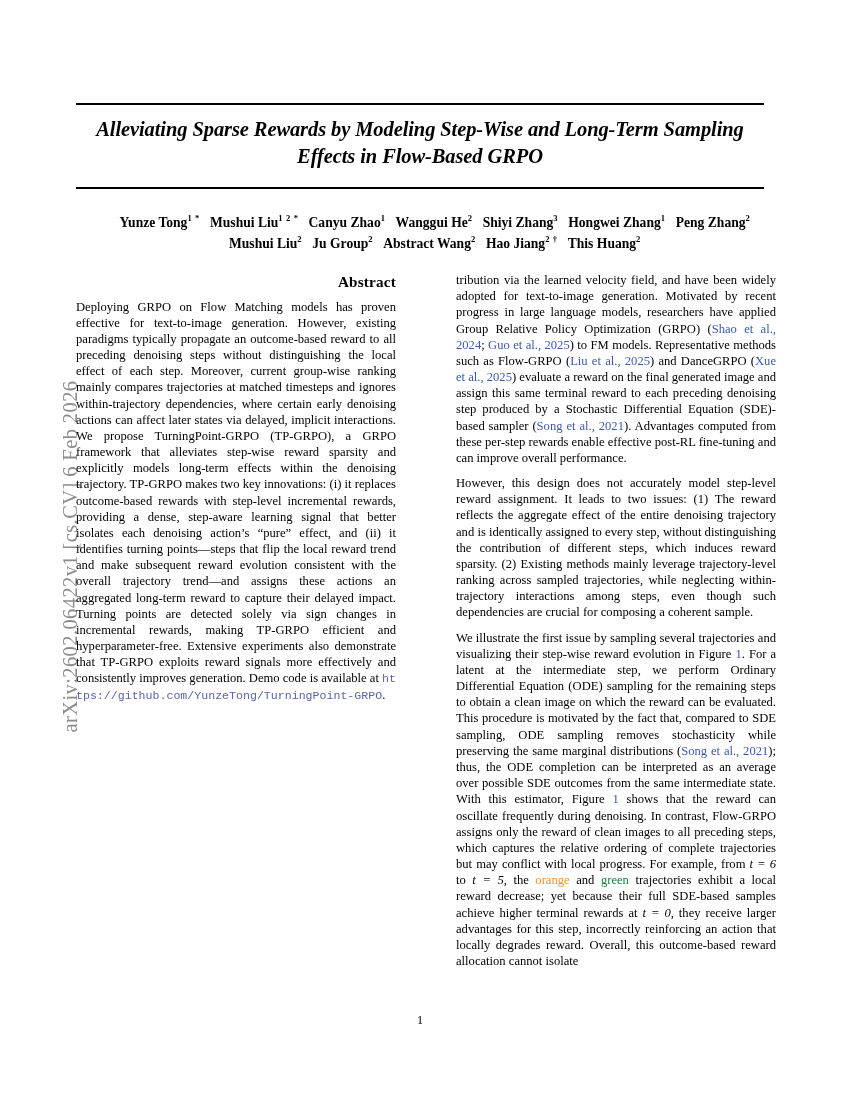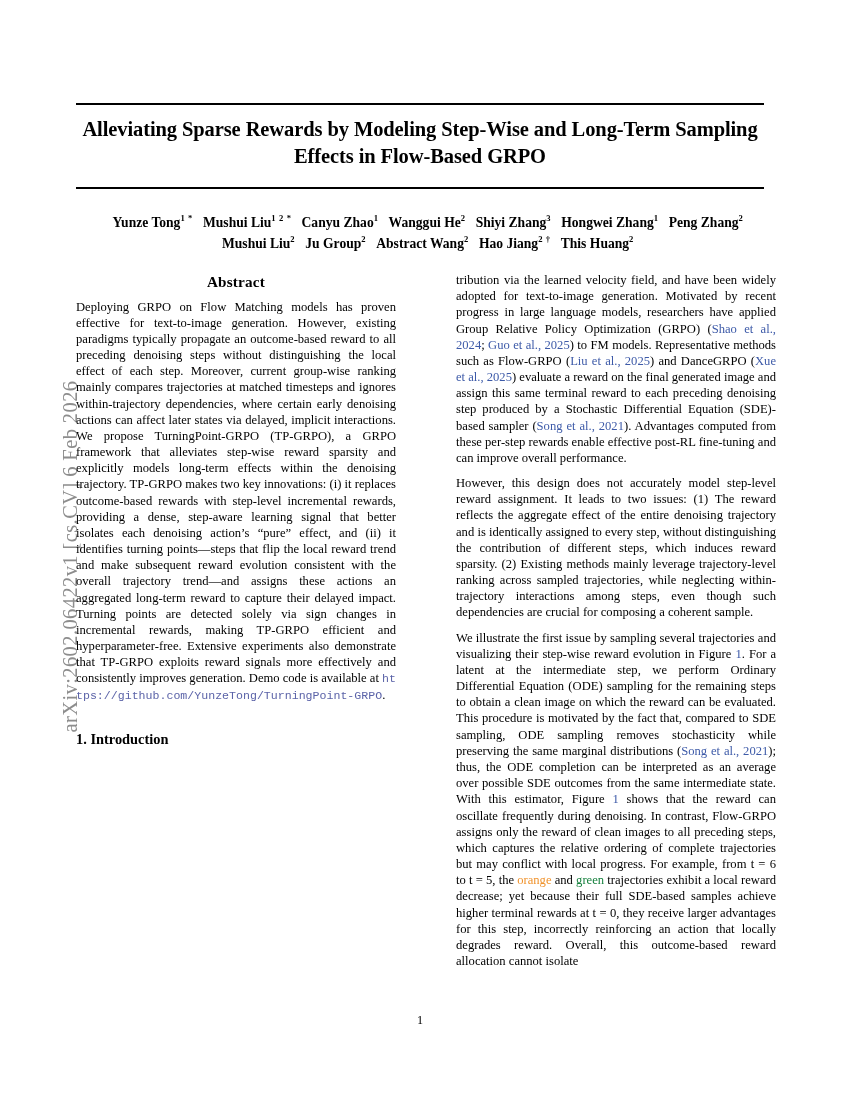--- a/index.html
+++ b/index.html
@@ -63,26 +63,27 @@
   #paper-title {
     position: absolute;
     top: 116px;
     left: 6px;
     width: 676px;
     text-align: center;
     font-size: 20.5px;
     font-weight: bold;
     line-height: 1.32;
     letter-spacing: -0.1px;
+    font-style: italic;
   }
 
   #authors {
     position: absolute;
     top: 212px;
-    left: 8px;
+    left: 15px;
     width: 688px;
     text-align: center;
     font-size: 13.6px;
     font-weight: bold;
     line-height: 1.55;
   }
   #authors .sup {
     font-size: 8.6px;
     vertical-align: super;
     font-weight: bold;
@@ -99,21 +100,21 @@
     font-size: 12.6px;
     line-height: 1.285;
     text-align: justify;
     text-justify: inter-word;
     hyphens: manual;
   }
   #col-left  { left: 0px; }
   #col-right { left: 380px; }
 
   #abstract-heading {
-    text-align: center;
+    text-align: right;
     font-size: 15.2px;
     font-weight: bold;
     margin: 0 0 7px 0;
     letter-spacing: 0.2px;
   }
 
   .para { margin: 0 0 9px 0; }
   .para.tight { margin-bottom: 0; }
 
   a.cite, .cite {
@@ -121,21 +122,21 @@
     text-decoration: none;
   }
   .url {
     font-family: "Liberation Mono", "DejaVu Sans Mono", monospace;
     color: #5b63a8;
     font-size: 11.6px;
     word-break: break-all;
   }
   .kw-orange { color: #f0922b; margin-top: 40px; }
   .kw-green  { color: #15803d; }
-  .mathit { font-family: "Liberation Serif", serif; }
+  .mathit { font-style: italic; font-family: "Liberation Serif", serif; }
 
   #intro-heading {
     font-size: 14.4px;
     font-weight: bold;
     margin: 26px 0 9px 0;
   }
 
   #page-number {
     position: absolute;
     top: 1013px;
@@ -168,21 +169,20 @@
       </div>
       <div class="line">
         <span class="auth"><span>Mushui Liu</span><span class="sup">2</span></span><span class="auth"><span>Ju Group</span><span class="sup">2</span></span><span class="auth"><span>Abstract Wang</span><span class="sup">2</span></span><span class="auth"><span>Hao Jiang</span><span class="sup">2 †</span></span><span class="auth"><span>This Huang</span><span class="sup">2</span></span>
       </div>
     </div>
 
     <div class="col" id="col-left">
       <div id="abstract-heading">Abstract</div>
       <div class="para"><span>Deploying GRPO on Flow Matching models has proven effective for text-to-image generation. However, existing paradigms typically propagate an outcome-based reward to all preceding denoising steps without distinguishing the local effect of each step. Moreover, current group-wise ranking mainly compares trajectories at matched timesteps and ignores within-trajectory dependencies, where certain early denoising actions can affect later states via delayed, implicit interactions. We propose TurningPoint-GRPO (TP-GRPO), a GRPO framework that alleviates step-wise reward sparsity and explicitly models long-term effects within the denoising trajectory. TP-GRPO makes two key innovations: (i) it replaces outcome-based rewards with step-level incremental rewards, providing a dense, step-aware learning signal that better isolates each denoising action’s “pure” effect, and (ii) it identifies turning points—steps that flip the local reward trend and make subsequent reward evolution consistent with the overall trajectory trend—and assigns these actions an aggregated long-term reward to capture their delayed impact. Turning points are detected solely via sign changes in incremental rewards, making TP-GRPO efficient and hyperparameter-free. Extensive experiments also demonstrate that TP-GRPO exploits reward signals more effectively and consistently improves generation. Demo code is available at </span><span class="url">https://github.com/YunzeTong/TurningPoint-GRPO</span><span>.</span></div>
 
-      <div id="intro-heading">1. Introduction</div>
 
     </div>
 
     <div class="col" id="col-right">
       <div class="para"><span>tribution via the learned velocity field, and have been widely adopted for text-to-image generation. Motivated by recent progress in large language models, researchers have applied Group Relative Policy Optimization (GRPO) (</span><span class="cite">Shao et al., 2024</span><span>; </span><span class="cite">Guo et al., 2025</span><span>) to FM models. Representative methods such as Flow-GRPO (</span><span class="cite">Liu et al., 2025</span><span>) and DanceGRPO (</span><span class="cite">Xue et al., 2025</span><span>) evaluate a reward on the final generated image and assign this same terminal reward to each preceding denoising step produced by a Stochastic Differential Equation (SDE)-based sampler (</span><span class="cite">Song et al., 2021</span><span>). Advantages computed from these per-step rewards enable effective post-RL fine-tuning and can improve overall performance.</span></div>
 
       <div class="para">However, this design does not accurately model step-level reward assignment. It leads to two issues: (1) The reward reflects the aggregate effect of the entire denoising trajectory and is identically assigned to every step, without distinguishing the contribution of different steps, which induces reward sparsity. (2) Existing methods mainly leverage trajectory-level ranking across sampled trajectories, while neglecting within-trajectory interactions among steps, even though such dependencies are crucial for composing a coherent sample.</div>
 
       <div class="para"><span>We illustrate the first issue by sampling several trajectories and visualizing their step-wise reward evolution in Figure </span><span class="cite">1</span><span>. For a latent at the intermediate step, we perform Ordinary Differential Equation (ODE) sampling for the remaining steps to obtain a clean image on which the reward can be evaluated. This procedure is motivated by the fact that, compared to SDE sampling, ODE sampling removes stochasticity while preserving the same marginal distributions (</span><span class="cite">Song et al., 2021</span><span>); thus, the ODE completion can be interpreted as an average over possible SDE outcomes from the same intermediate state. With this estimator, Figure </span><span class="cite">1</span><span> shows that the reward can oscillate frequently during denoising. In contrast, Flow-GRPO assigns only the reward of clean images to all preceding steps, which captures the relative ordering of complete trajectories but may conflict with local progress. For example, from </span><span class="mathit">t = 6</span><span> to </span><span class="mathit">t = 5</span><span>, the </span><span class="kw-orange">orange</span><span> and </span><span class="kw-green">green</span><span> trajectories exhibit a local reward decrease; yet because their full SDE-based samples achieve higher terminal rewards at </span><span class="mathit">t = 0</span><span>, they receive larger advantages for this step, incorrectly reinforcing an action that locally degrades reward. Overall, this outcome-based reward allocation cannot isolate</span></div>
     </div>

